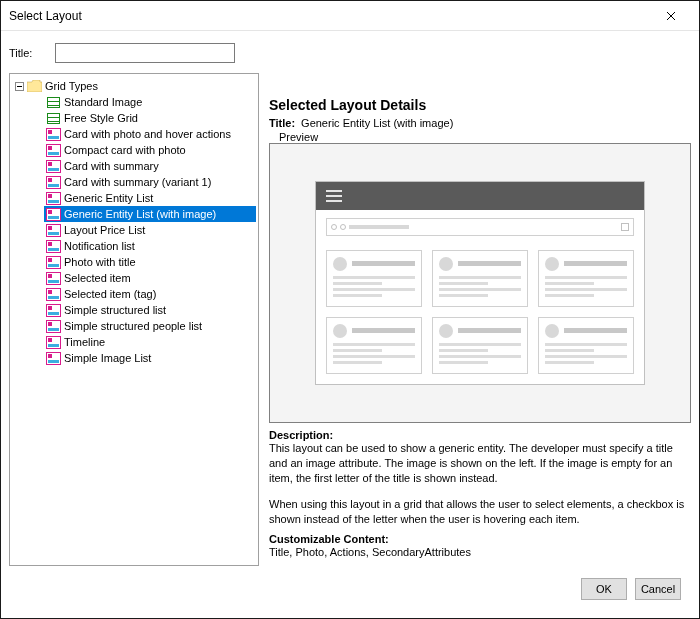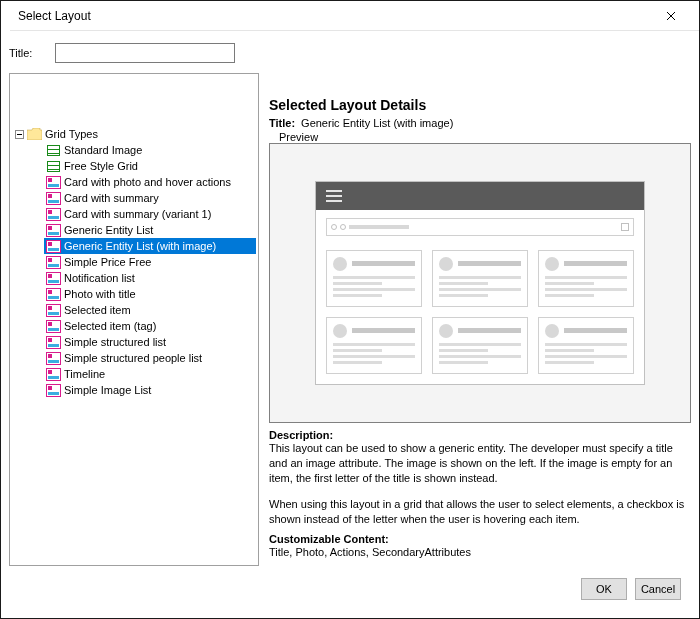--- a/index.html
+++ b/index.html
@@ -1,29 +1,29 @@
 <!DOCTYPE html>
 <html><head>
 <meta charset="utf-8">
 <style>
 * { box-sizing: border-box; margin: 0; padding: 0; font-family: "Segoe UI", Tahoma, sans-serif; font-size: 11px; }
 body { background: #fff; width: 700px; height: 619px; overflow: hidden; }
 .dialog { width: 700px; height: 619px; border: 1px solid #1a1a1a; display: flex; flex-direction: column; background: #fff; }
-.titlebar { height: 30px; background: #fff; display: flex; align-items: center; padding: 0 8px; border-bottom: 1px solid #e5e5e5; margin-left: 9px; }
+.titlebar { height: 30px; background: #fff; display: flex; align-items: center; padding: 0 8px; border-bottom: 1px solid #e5e5e5; }
 .titlebar-text { flex: 1; font-size: 12px; color: #000; }
 .close-btn { width: 40px; height: 28px; display: flex; align-items: center; justify-content: center; cursor: pointer; }
 .close-btn svg { width: 10px; height: 10px; }
 .content { flex: 1; display: flex; flex-direction: column; padding: 8px; gap: 6px; overflow: hidden; }
 .title-row { display: flex; align-items: center; gap: 8px; padding: 4px 0; }
 .title-row label { width: 38px; }
 .title-row input { flex: 0 0 180px; height: 20px; border: 1px solid #7a7a7a; padding: 0 3px; }
 .main { flex: 1; display: flex; gap: 10px; overflow: hidden; }
 .tree-panel { width: 250px; border: 1px solid #a0a0a0; padding: 4px 2px; overflow: auto; }
 .details-panel { flex: 1; display: flex; flex-direction: column; overflow: hidden; justify-content: flex-end; }
-.tree-root { list-style: none; margin-top: 48px; }
+.tree-root { list-style: none; }
 .tree-item { display: flex; align-items: center; height: 16px; padding: 0 2px; cursor: pointer; white-space: nowrap; }
 .tree-root > li > .tree-item { padding-left: 2px; }
 .tree-children { list-style: none; padding-left: 32px; }
 .tree-item.selected { background: #0078d7; color: #fff; }
 .tree-toggle { width: 11px; height: 11px; display: inline-flex; align-items: center; justify-content: center; margin-right: 2px; }
 .tree-icon { width: 15px; height: 13px; margin-right: 3px; flex-shrink: 0; display: inline-flex; align-items: center; justify-content: center; }
 .icon-folder svg { width: 15px; height: 12px; }
 .icon-grid-green { width:13px; height:11px; background: linear-gradient(#fff,#fff) padding-box; border:1px solid #1a8a1a; position: relative; }
 .icon-grid-green::before, .icon-grid-green::after { content:""; position:absolute; background:#1a8a1a; }
 .icon-grid-green::before { left:0; right:0; top:3px; height:1px; }
@@ -115,20 +115,28 @@
                       <span class="icon-layout-pink"></span>
                     </span>
                     <span>Card with photo and hover actions</span>
                   </div>
                 </li>
                 <li>
                   <div class="tree-item">
                     <span class="tree-icon">
                       <span class="icon-layout-pink"></span>
                     </span>
+                    <span>Compact card with photo</span>
+                  </div>
+                </li>
+                <li>
+                  <div class="tree-item">
+                    <span class="tree-icon">
+                      <span class="icon-layout-pink"></span>
+                    </span>
                     <span>Card with summary</span>
                   </div>
                 </li>
                 <li>
                   <div class="tree-item">
                     <span class="tree-icon">
                       <span class="icon-layout-pink"></span>
                     </span>
                     <span>Card with summary (variant 1)</span>
                   </div>
@@ -147,21 +155,21 @@
                       <span class="icon-layout-pink"></span>
                     </span>
                     <span>Generic Entity List (with image)</span>
                   </div>
                 </li>
                 <li>
                   <div class="tree-item">
                     <span class="tree-icon">
                       <span class="icon-layout-pink"></span>
                     </span>
-                    <span>Simple Price Free</span>
+                    <span>Layout Price List</span>
                   </div>
                 </li>
                 <li>
                   <div class="tree-item">
                     <span class="tree-icon">
                       <span class="icon-layout-pink"></span>
                     </span>
                     <span>Notification list</span>
                   </div>
                 </li>

